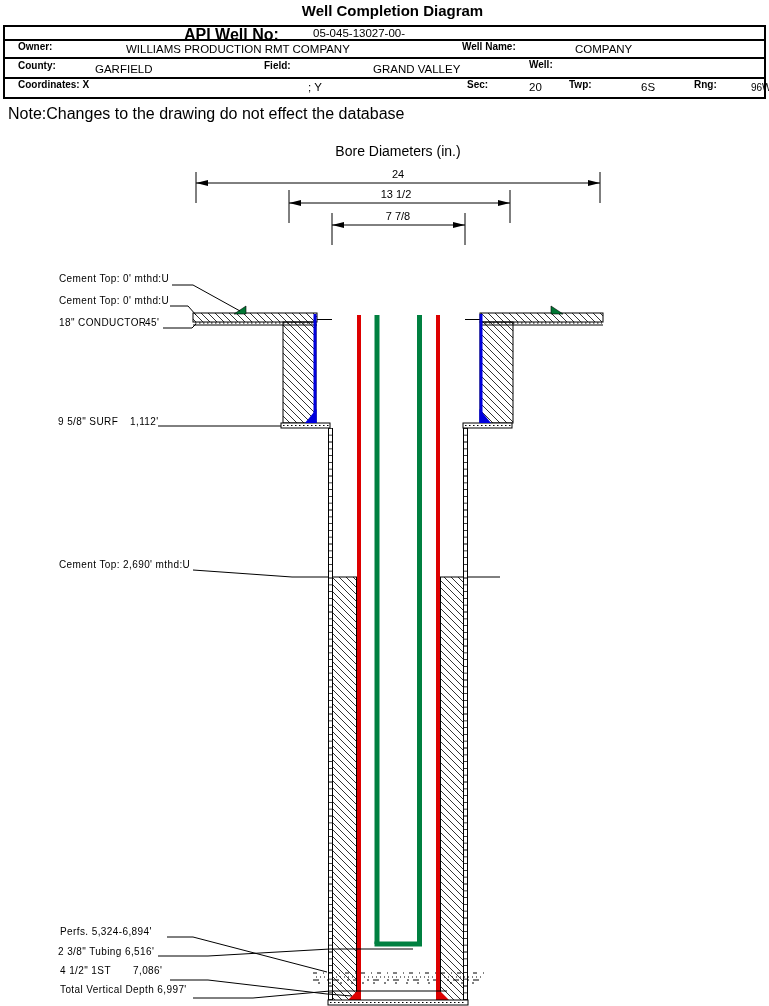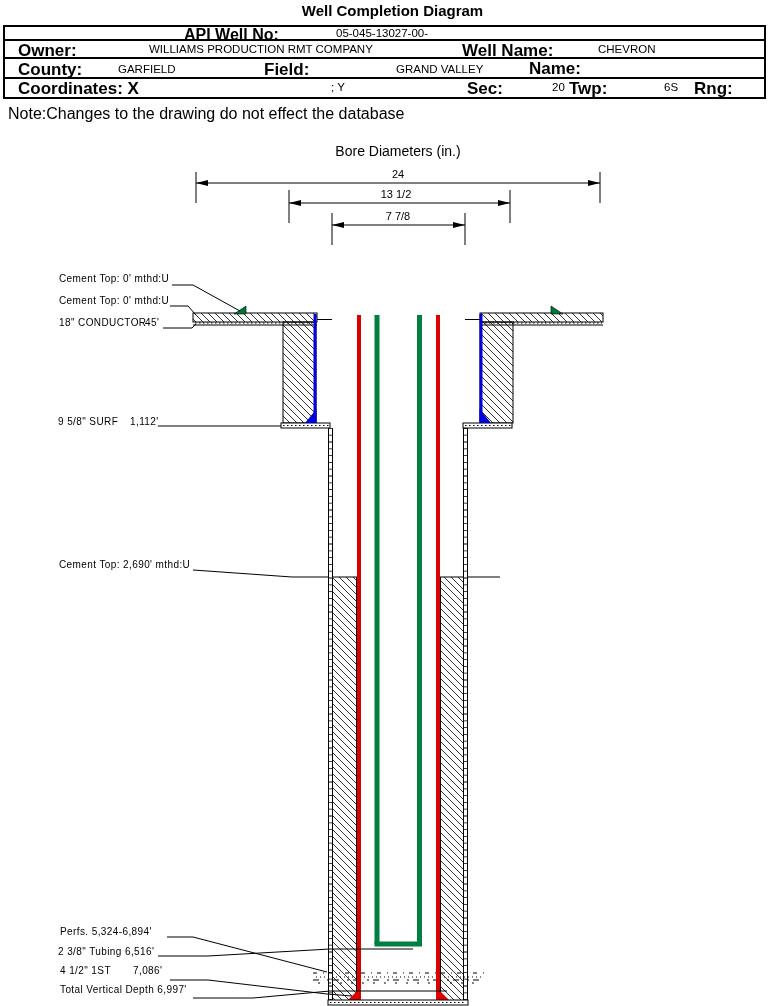--- a/index.html
+++ b/index.html
@@ -5,22 +5,22 @@
   html,body{margin:0;padding:0;background:#fff;}
   body{width:769px;height:1006px;position:relative;overflow:hidden;
        font-family:"Liberation Sans",sans-serif;color:#000;}
   .abs{position:absolute;white-space:pre;padding-left:8px;}
   .page-title{top:2px;left:0;width:769px;text-align:center;
               font-size:15px;font-weight:bold;}
   .note{top:105px;left:0;width:769px;font-size:16px;}
   .tbl{position:absolute;left:3px;top:25px;width:759px;height:70px;
        border:2px solid #000;}
   .hline{position:absolute;left:0;width:100%;height:2px;background:#000;}
-  .blbl{font-weight:bold;font-size:17px;}
-  .val{font-size:11.5px;margin-left:23px;}
+  .blbl{font-weight:bold;font-size:10px;}
+  .val{font-size:11.5px;}
   svg{position:absolute;left:0;top:0;}
   svg text{font-family:"Liberation Sans",sans-serif;fill:#000;}
   .lbl{font-size:10px;letter-spacing:0.4px;}
   .dimtxt{font-size:11px;text-anchor:middle;}
   .dimtitle{font-size:14px;text-anchor:middle;}
   .ln{stroke:#000;stroke-width:1;fill:none;}
   .hatchbox{fill:url(#hatch);stroke:#000;stroke-width:1;}
 </style>
 </head>
 <body>
@@ -31,27 +31,27 @@
   <div class="hline" style="top:12px"></div>
   <div class="hline" style="top:30px"></div>
   <div class="hline" style="top:50px"></div>
 
   <div class="abs blbl" style="left:171px;top:-1px;font-size:16px">API Well No:</div>
   <div class="abs val" style="left:300px;top:0px">05-045-13027-00-</div>
 
   <div class="abs blbl" style="left:5px;top:14px">Owner:</div>
   <div class="abs val" style="left:113px;top:16px">WILLIAMS PRODUCTION RMT COMPANY</div>
   <div class="abs blbl" style="left:449px;top:14px">Well Name:</div>
-  <div class="abs val" style="left:562px;top:16px">CHEVRON</div>
+  <div class="abs val" style="left:562px;top:16px">COMPANY</div>
 
   <div class="abs blbl" style="left:5px;top:33px">County:</div>
   <div class="abs val" style="left:82px;top:36px">GARFIELD</div>
   <div class="abs blbl" style="left:251px;top:33px">Field:</div>
   <div class="abs val" style="left:360px;top:36px">GRAND VALLEY</div>
-  <div class="abs blbl" style="left:516px;top:32px">Name:</div>
+  <div class="abs blbl" style="left:516px;top:32px">Well:</div>
   <div class="abs val" style="left:570px;top:36px"></div>
 
   <div class="abs blbl" style="left:5px;top:52px">Coordinates: X</div>
   <div class="abs val" style="left:295px;top:54px">; Y</div>
   <div class="abs blbl" style="left:454px;top:52px">Sec:</div>
   <div class="abs val" style="left:516px;top:54px">20</div>
   <div class="abs blbl" style="left:556px;top:52px">Twp:</div>
   <div class="abs val" style="left:628px;top:54px">6S</div>
   <div class="abs blbl" style="left:681px;top:52px">Rng:</div>
   <div class="abs val" style="left:738px;top:55px;font-size:10px">96W</div>

